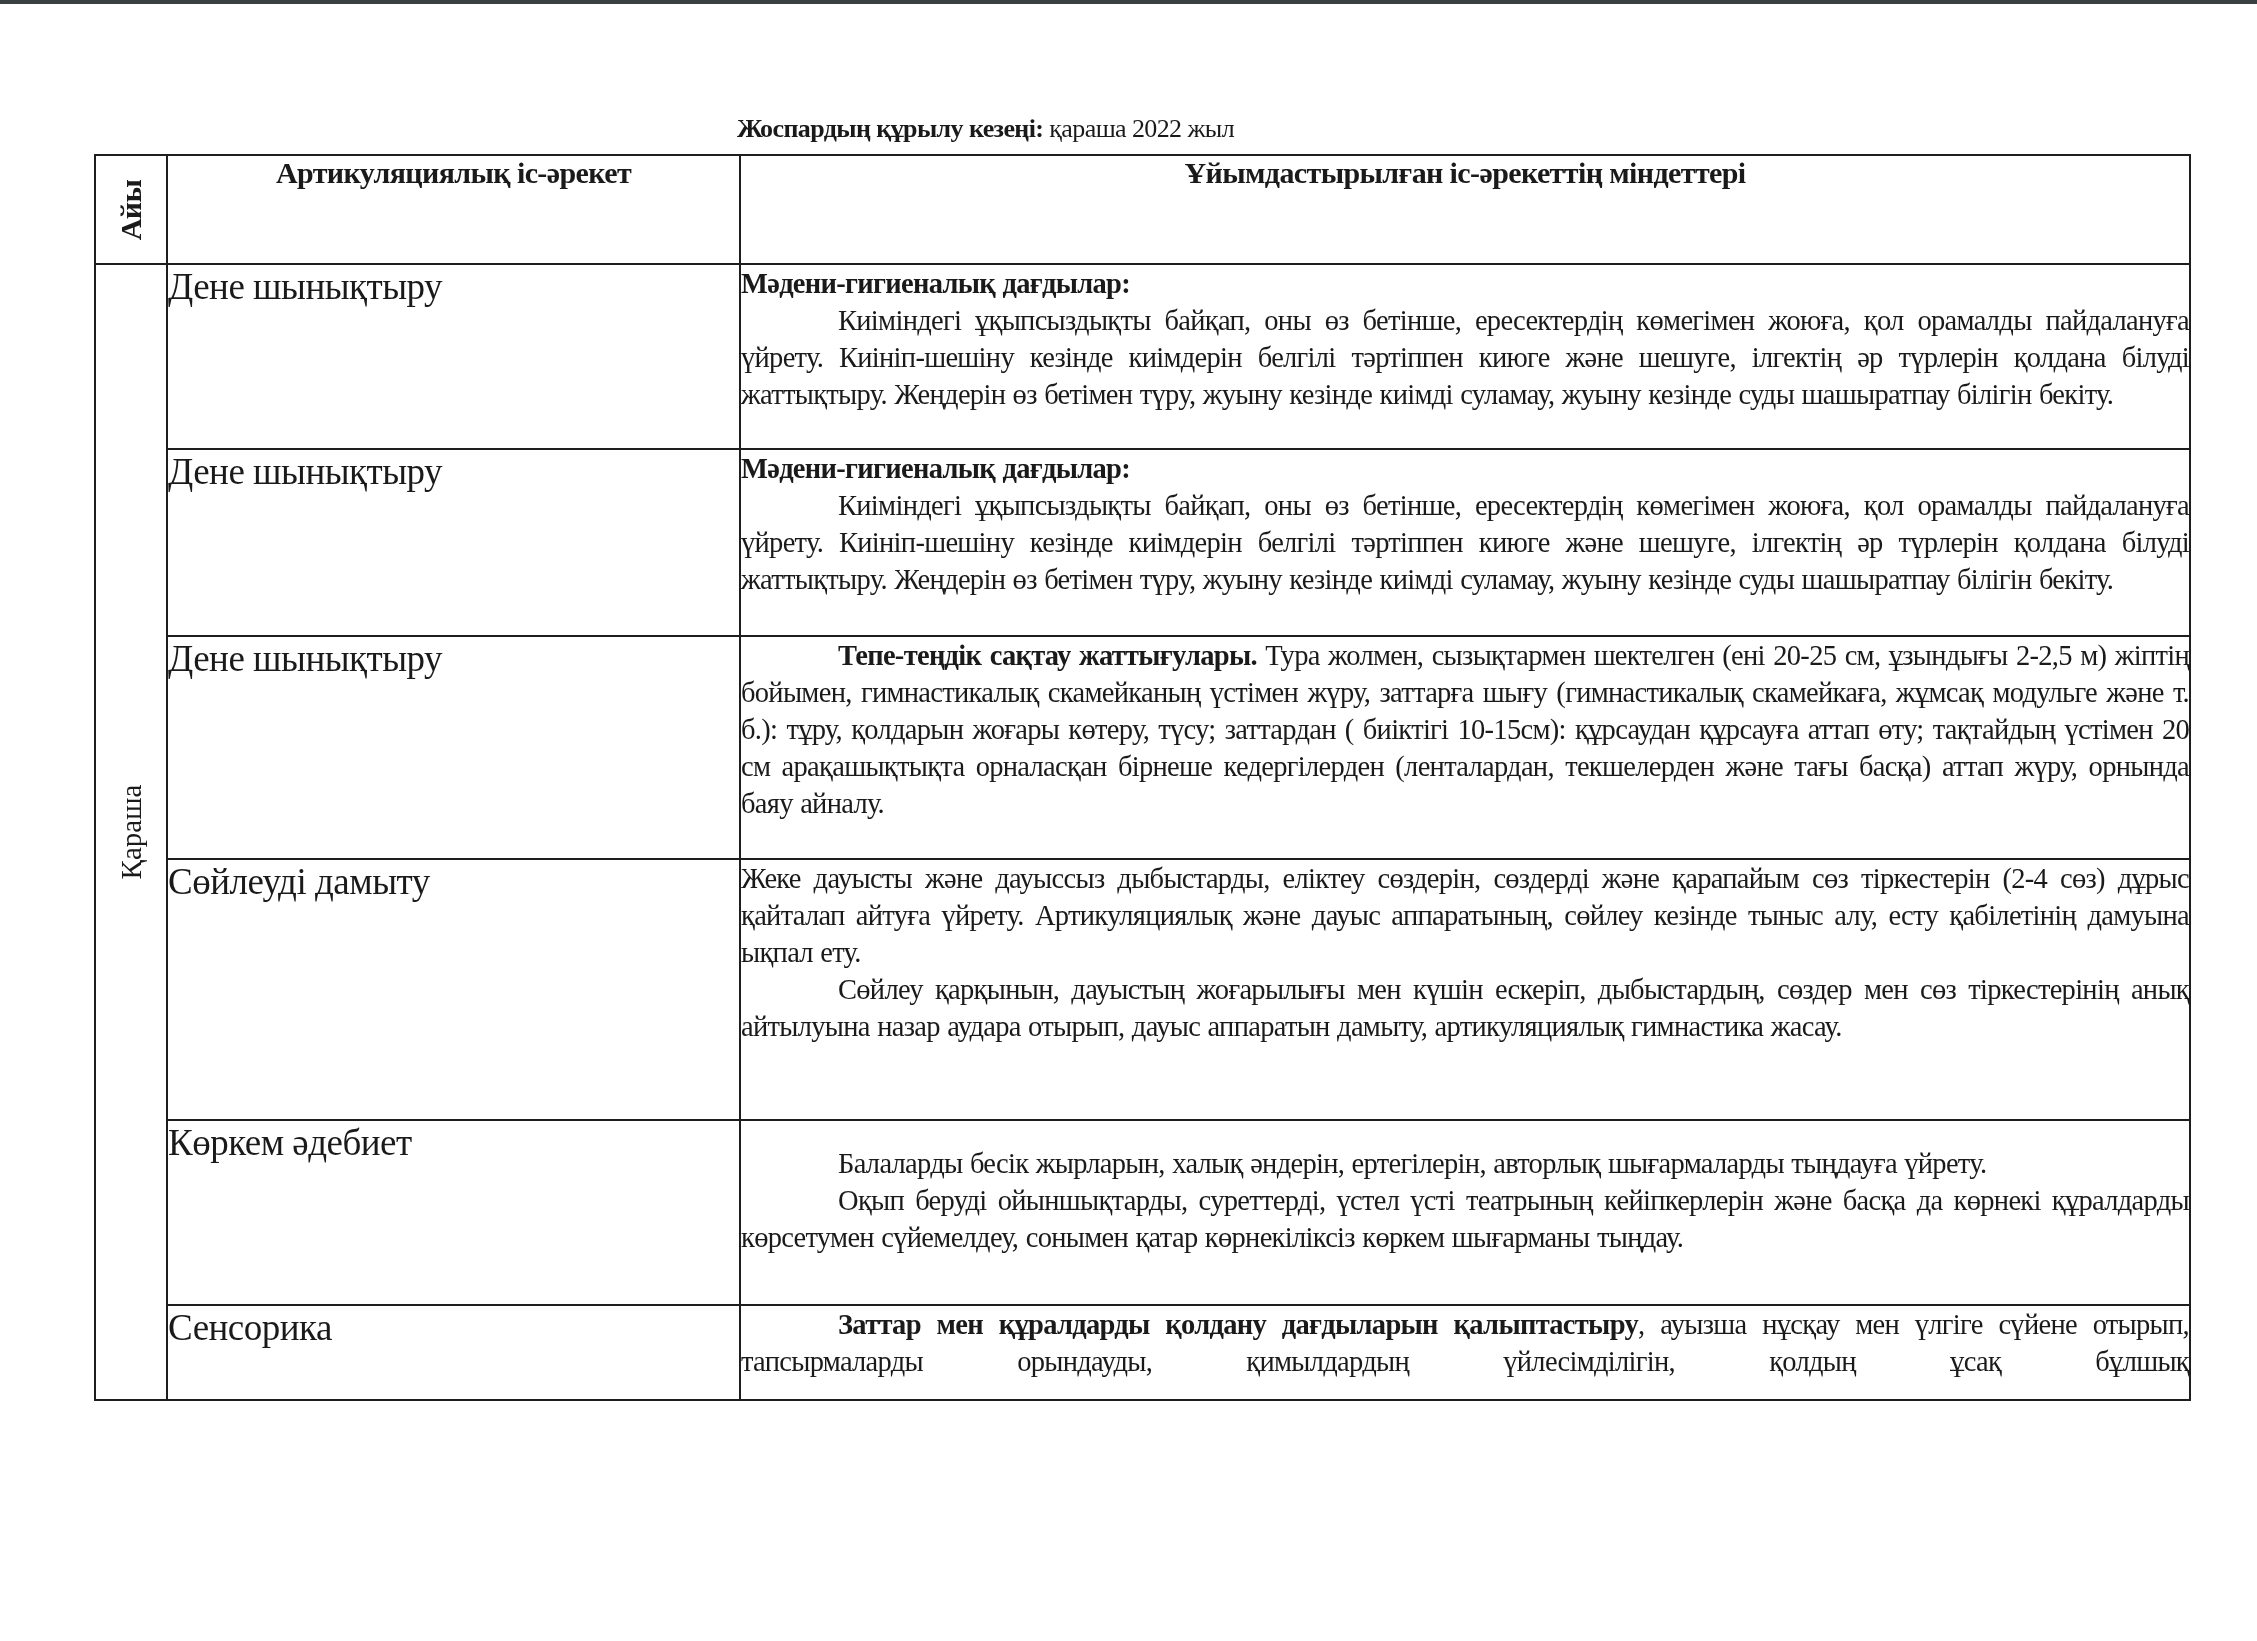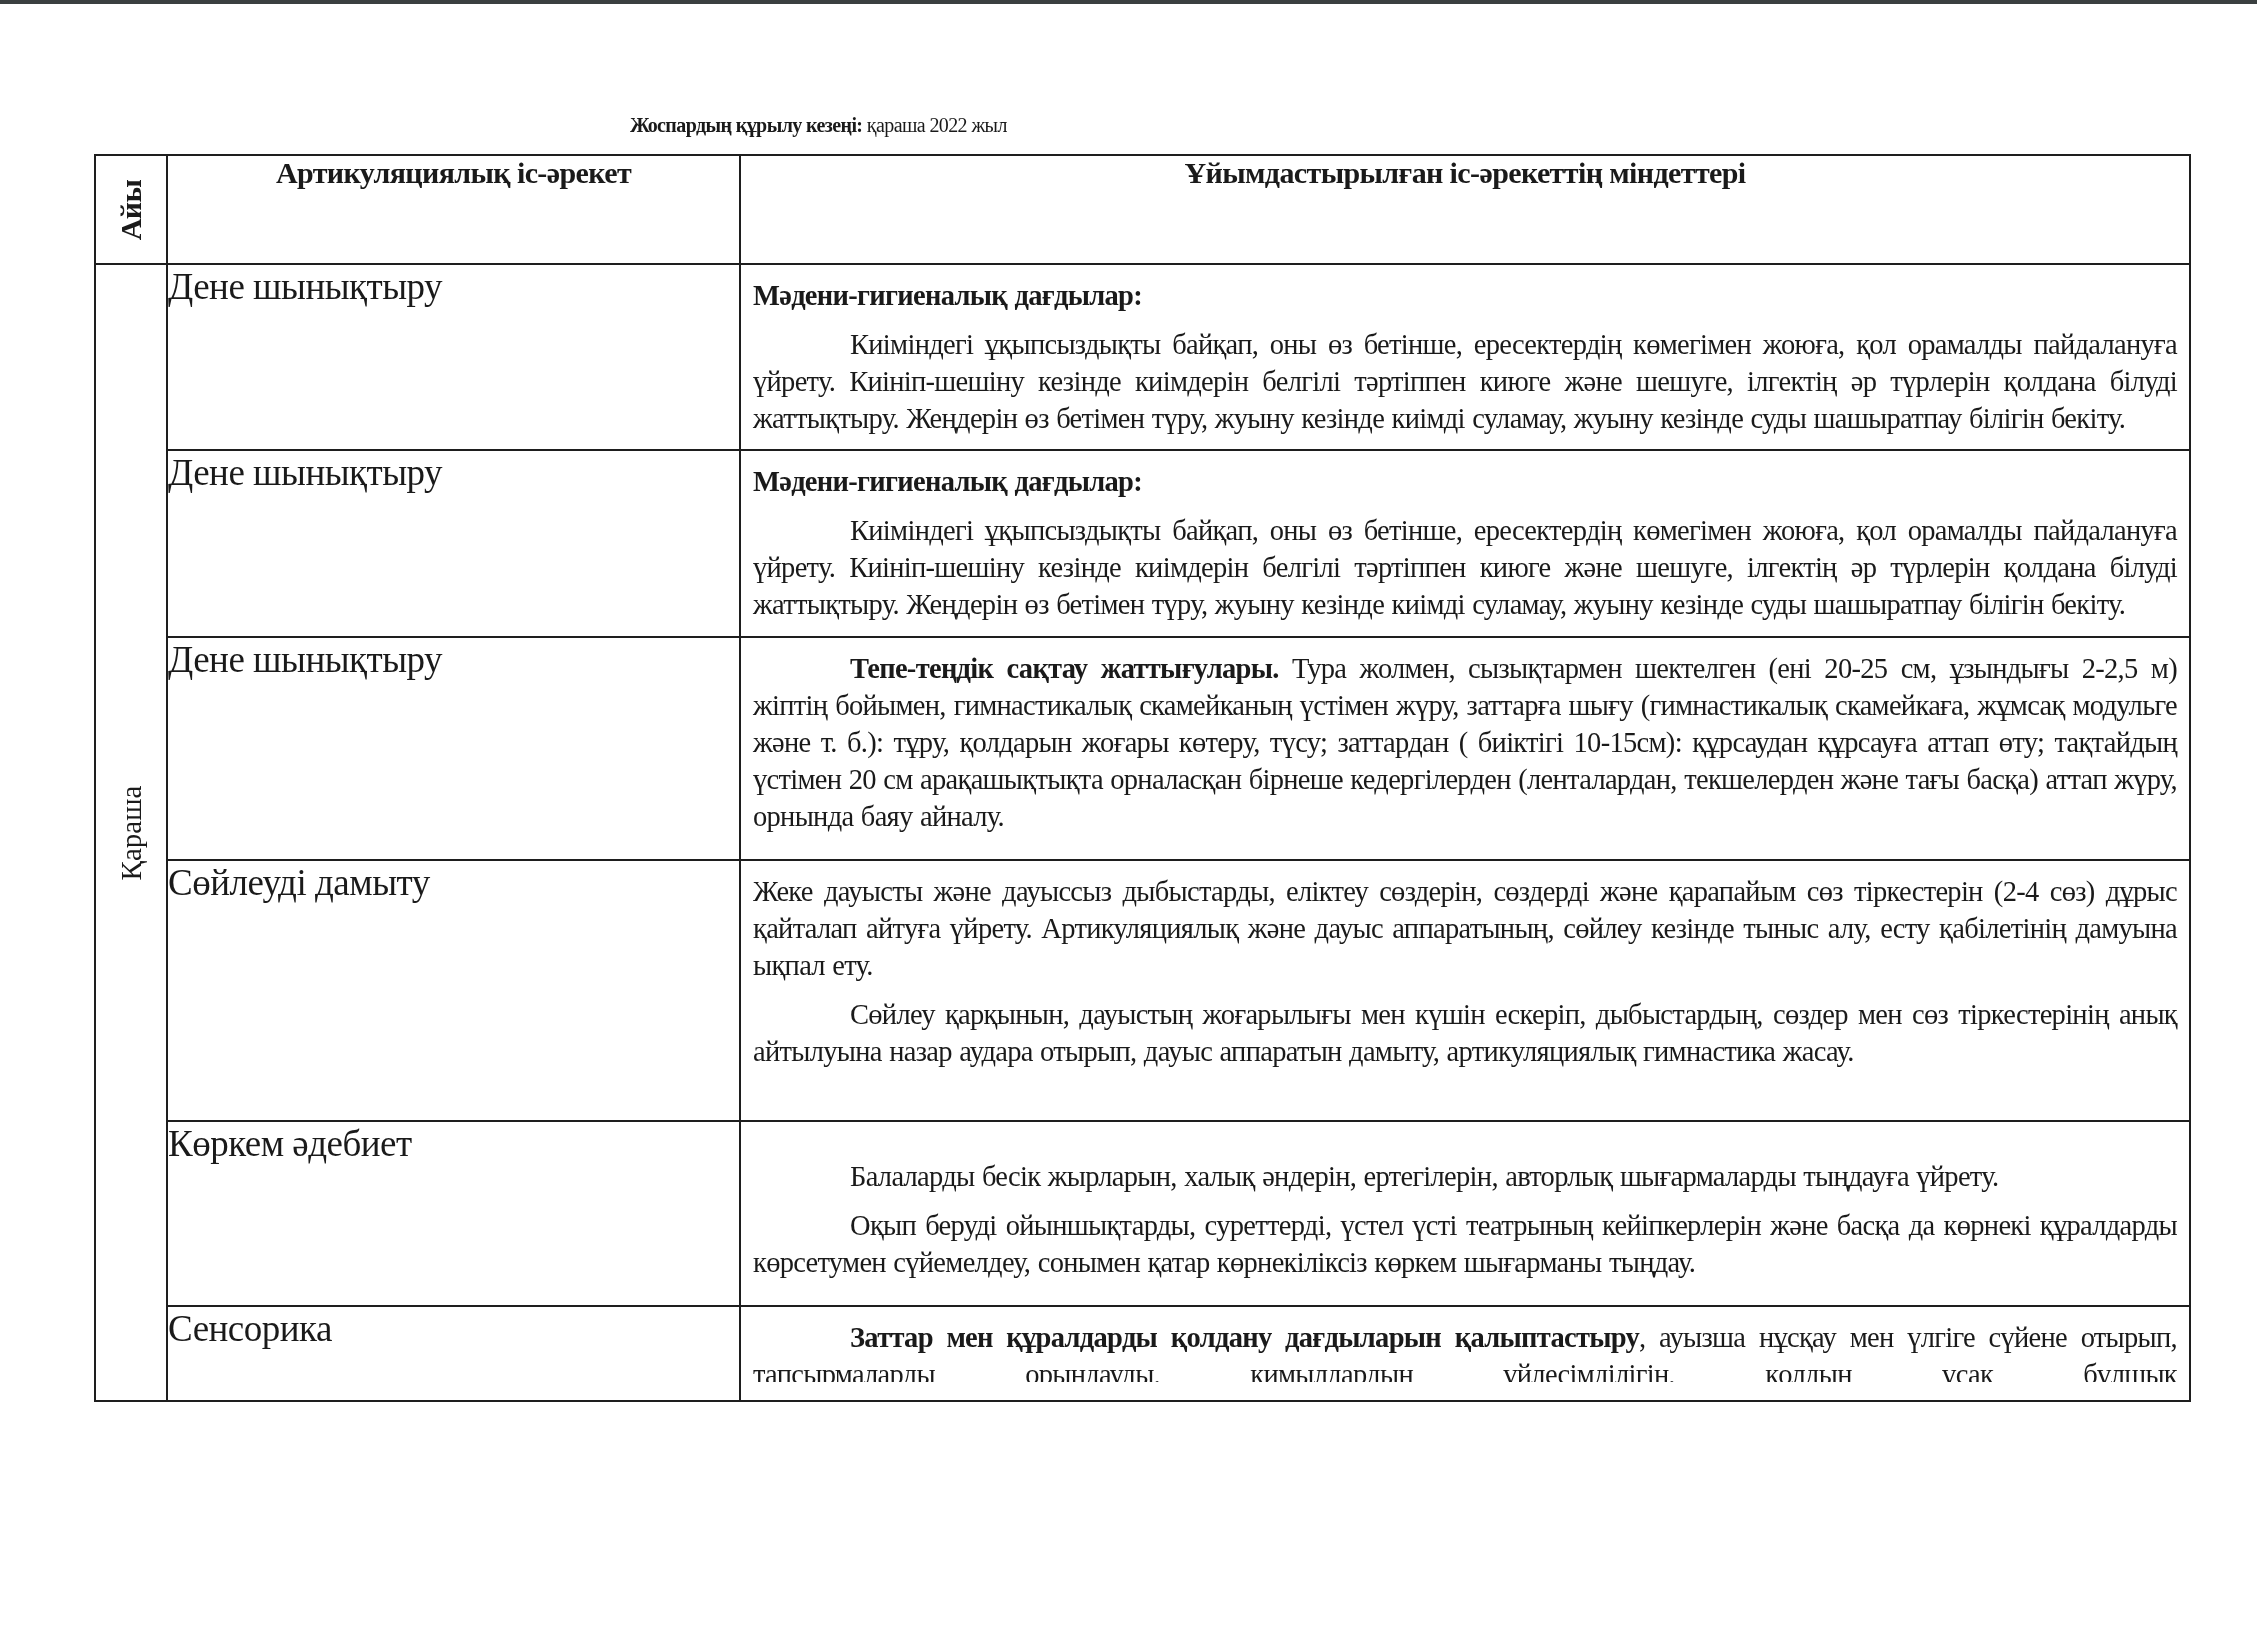--- a/index.html
+++ b/index.html
@@ -2,22 +2,22 @@
 <html><head>
 <meta charset="utf-8">
 <style>
   html, body { margin: 0; padding: 0; }
   body {
     width: 2257px; height: 1641px; background: #ffffff; position: relative; overflow: hidden;
     font-family: "Liberation Serif", serif; color: #1a1a1a;
   }
   .scan-edge { position: absolute; left: 0; top: 0; width: 2257px; height: 3.9px; background: #3a3f40; }
   .doc-title {
-    position: absolute; top: 114px; left: 630px; width: 657px;
-    font-size: 20px; white-space: nowrap; letter-spacing: -0.6px;
+    position: absolute; top: 114px; left: 657px; width: 657px;
+    font-size: 26px; white-space: nowrap; letter-spacing: -0.6px; text-align: center;
   }
   .doc-title b { font-weight: bold; }
   table.plan {
     position: absolute; left: 94px; top: 154px; width: 2095px; height: 1232px;
     border-collapse: collapse; table-layout: fixed;
   }
   table.plan td, table.plan th {
     border: 2.4px solid #1e1e1e; vertical-align: top; padding: 0;
   }
   col.c1 { width: 72px; } col.c2 { width: 573px; } col.c3 { width: 1450px; }
@@ -29,21 +29,21 @@
     transform: translate(-50%, -50%) rotate(-90deg);
   }
   th.activity-hdr { vertical-align: middle; text-align: center; }
   th.tasks-hdr { vertical-align: middle; text-align: center; padding-bottom: 13.5px; }
   td.month-cell { position: relative; font-size: 29px; }
   td.activity { font-size: 37px; padding: 9.7px 13.5px 0 13.5px; letter-spacing: -0.5px; }
   td.tasks {
     font-size: 28.5px; line-height: 37px; padding: 3.9px 9.7px 0 12.6px;
     text-align: justify; letter-spacing: -0.7px; word-spacing: 1px;
   }
-  td.tasks p { margin: 12px; }
+  td.tasks p { margin: 0; }
   td.tasks p.indent { text-indent: 97px; }
   .bold { font-weight: bold; }
   tr.r1 { height: 185px; } tr.r2 { height: 187px; } tr.r3 { height: 223px; }
   tr.r4 { height: 261px; } tr.r5 { height: 185px; } tr.r6 { height: 95px; }
   td.cut { overflow: hidden; }
   .clip { height: 75px; overflow: hidden; }
 </style>
 </head>
 <body>
 

